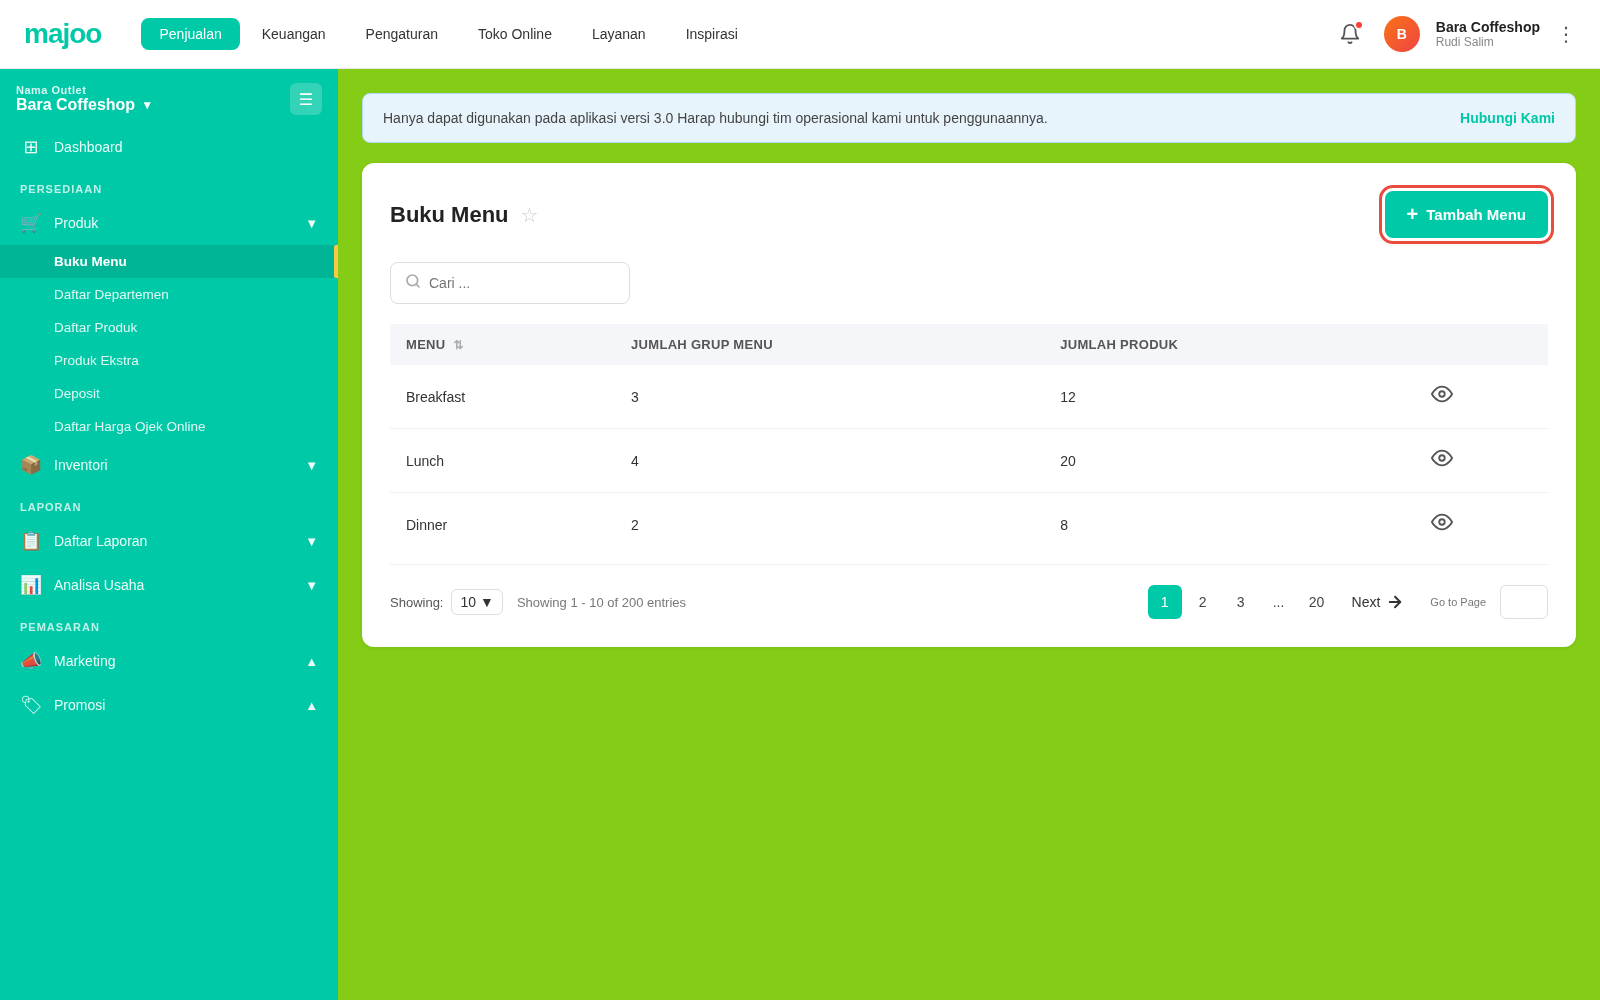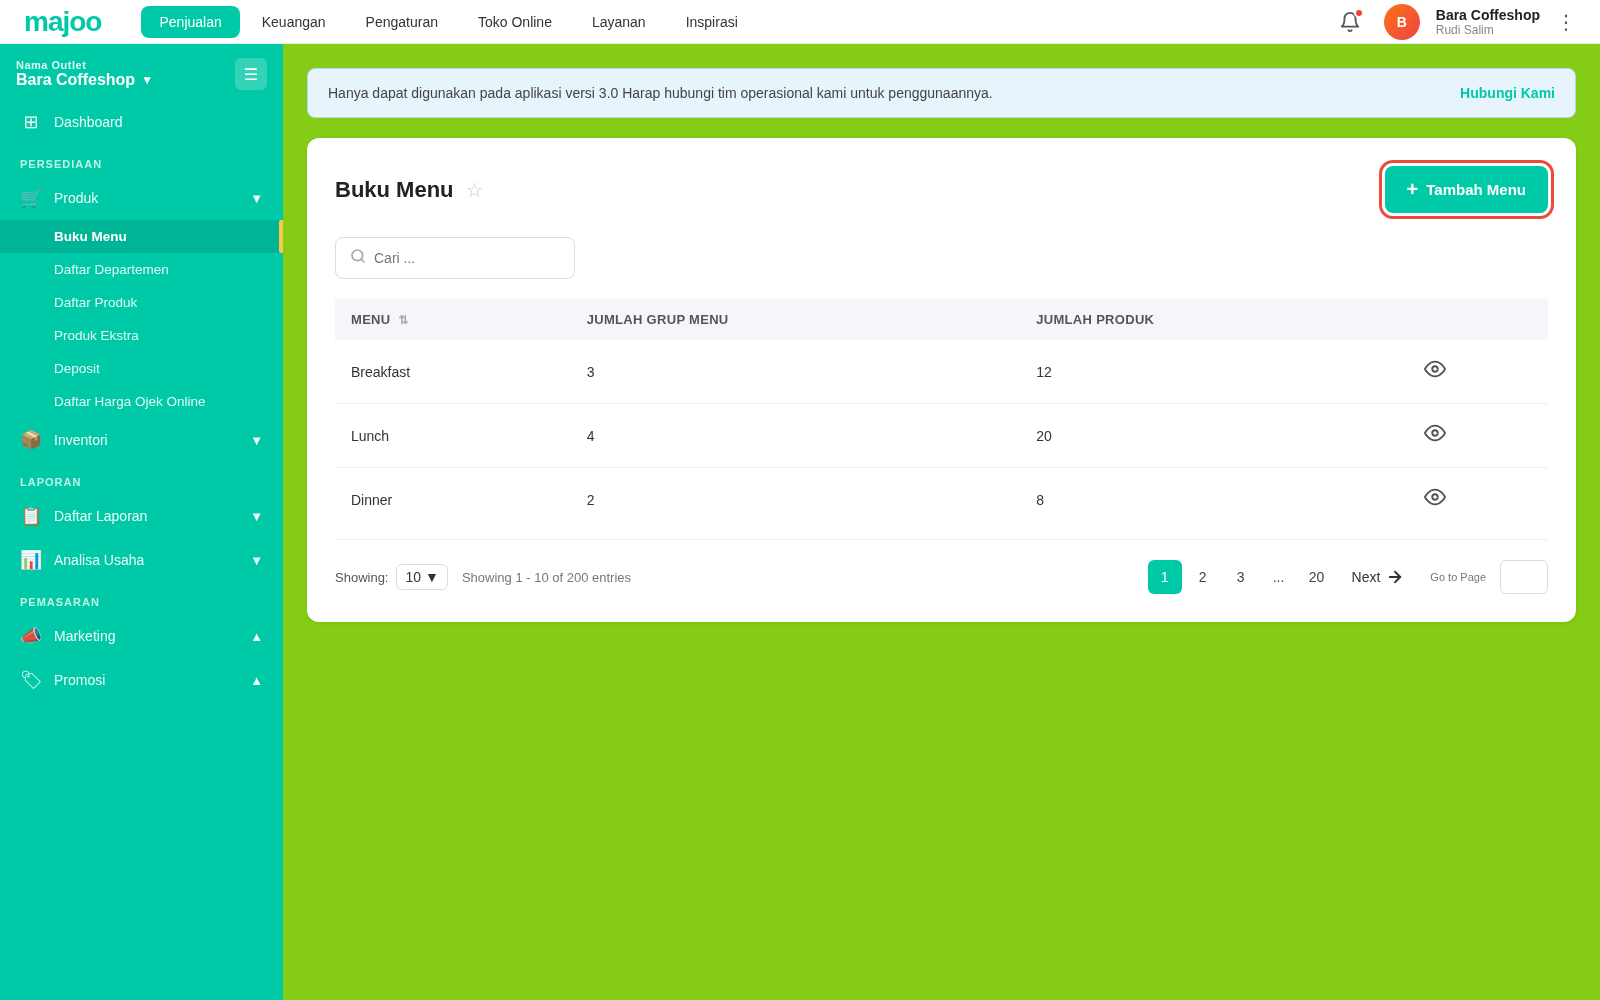--- a/index.html
+++ b/index.html
@@ -1,20 +1,20 @@
 <!DOCTYPE html>
 <html><head>
   <meta charset="utf-8">
   <style>
     * { box-sizing: border-box; margin: 0; padding: 0; }
     body { font-family: 'Segoe UI', Arial, sans-serif; background: #f5f6fa; display: flex; flex-direction: column; height: 1000px; overflow: hidden; }
 
     
     .topnav {
-      height: 44px;
+      height: 69px;
       background: #fff;
       display: flex;
       align-items: center;
       padding: 0 24px;
       border-bottom: 1px solid #e8e8e8;
       gap: 8px;
       flex-shrink: 0;
       z-index: 10;
     }
     .topnav-logo {
@@ -87,21 +87,21 @@
 
     
     .main-layout {
       display: flex;
       flex: 1;
       overflow: hidden;
     }
 
     
     .sidebar {
-      width: 283px;
+      width: 338px;
       background: #00c9a7;
       flex-shrink: 0;
       display: flex;
       flex-direction: column;
       overflow-y: auto;
       padding-bottom: 20px;
     }
     .sidebar-outlet {
       padding: 14px 16px 10px 16px;
       display: flex;

